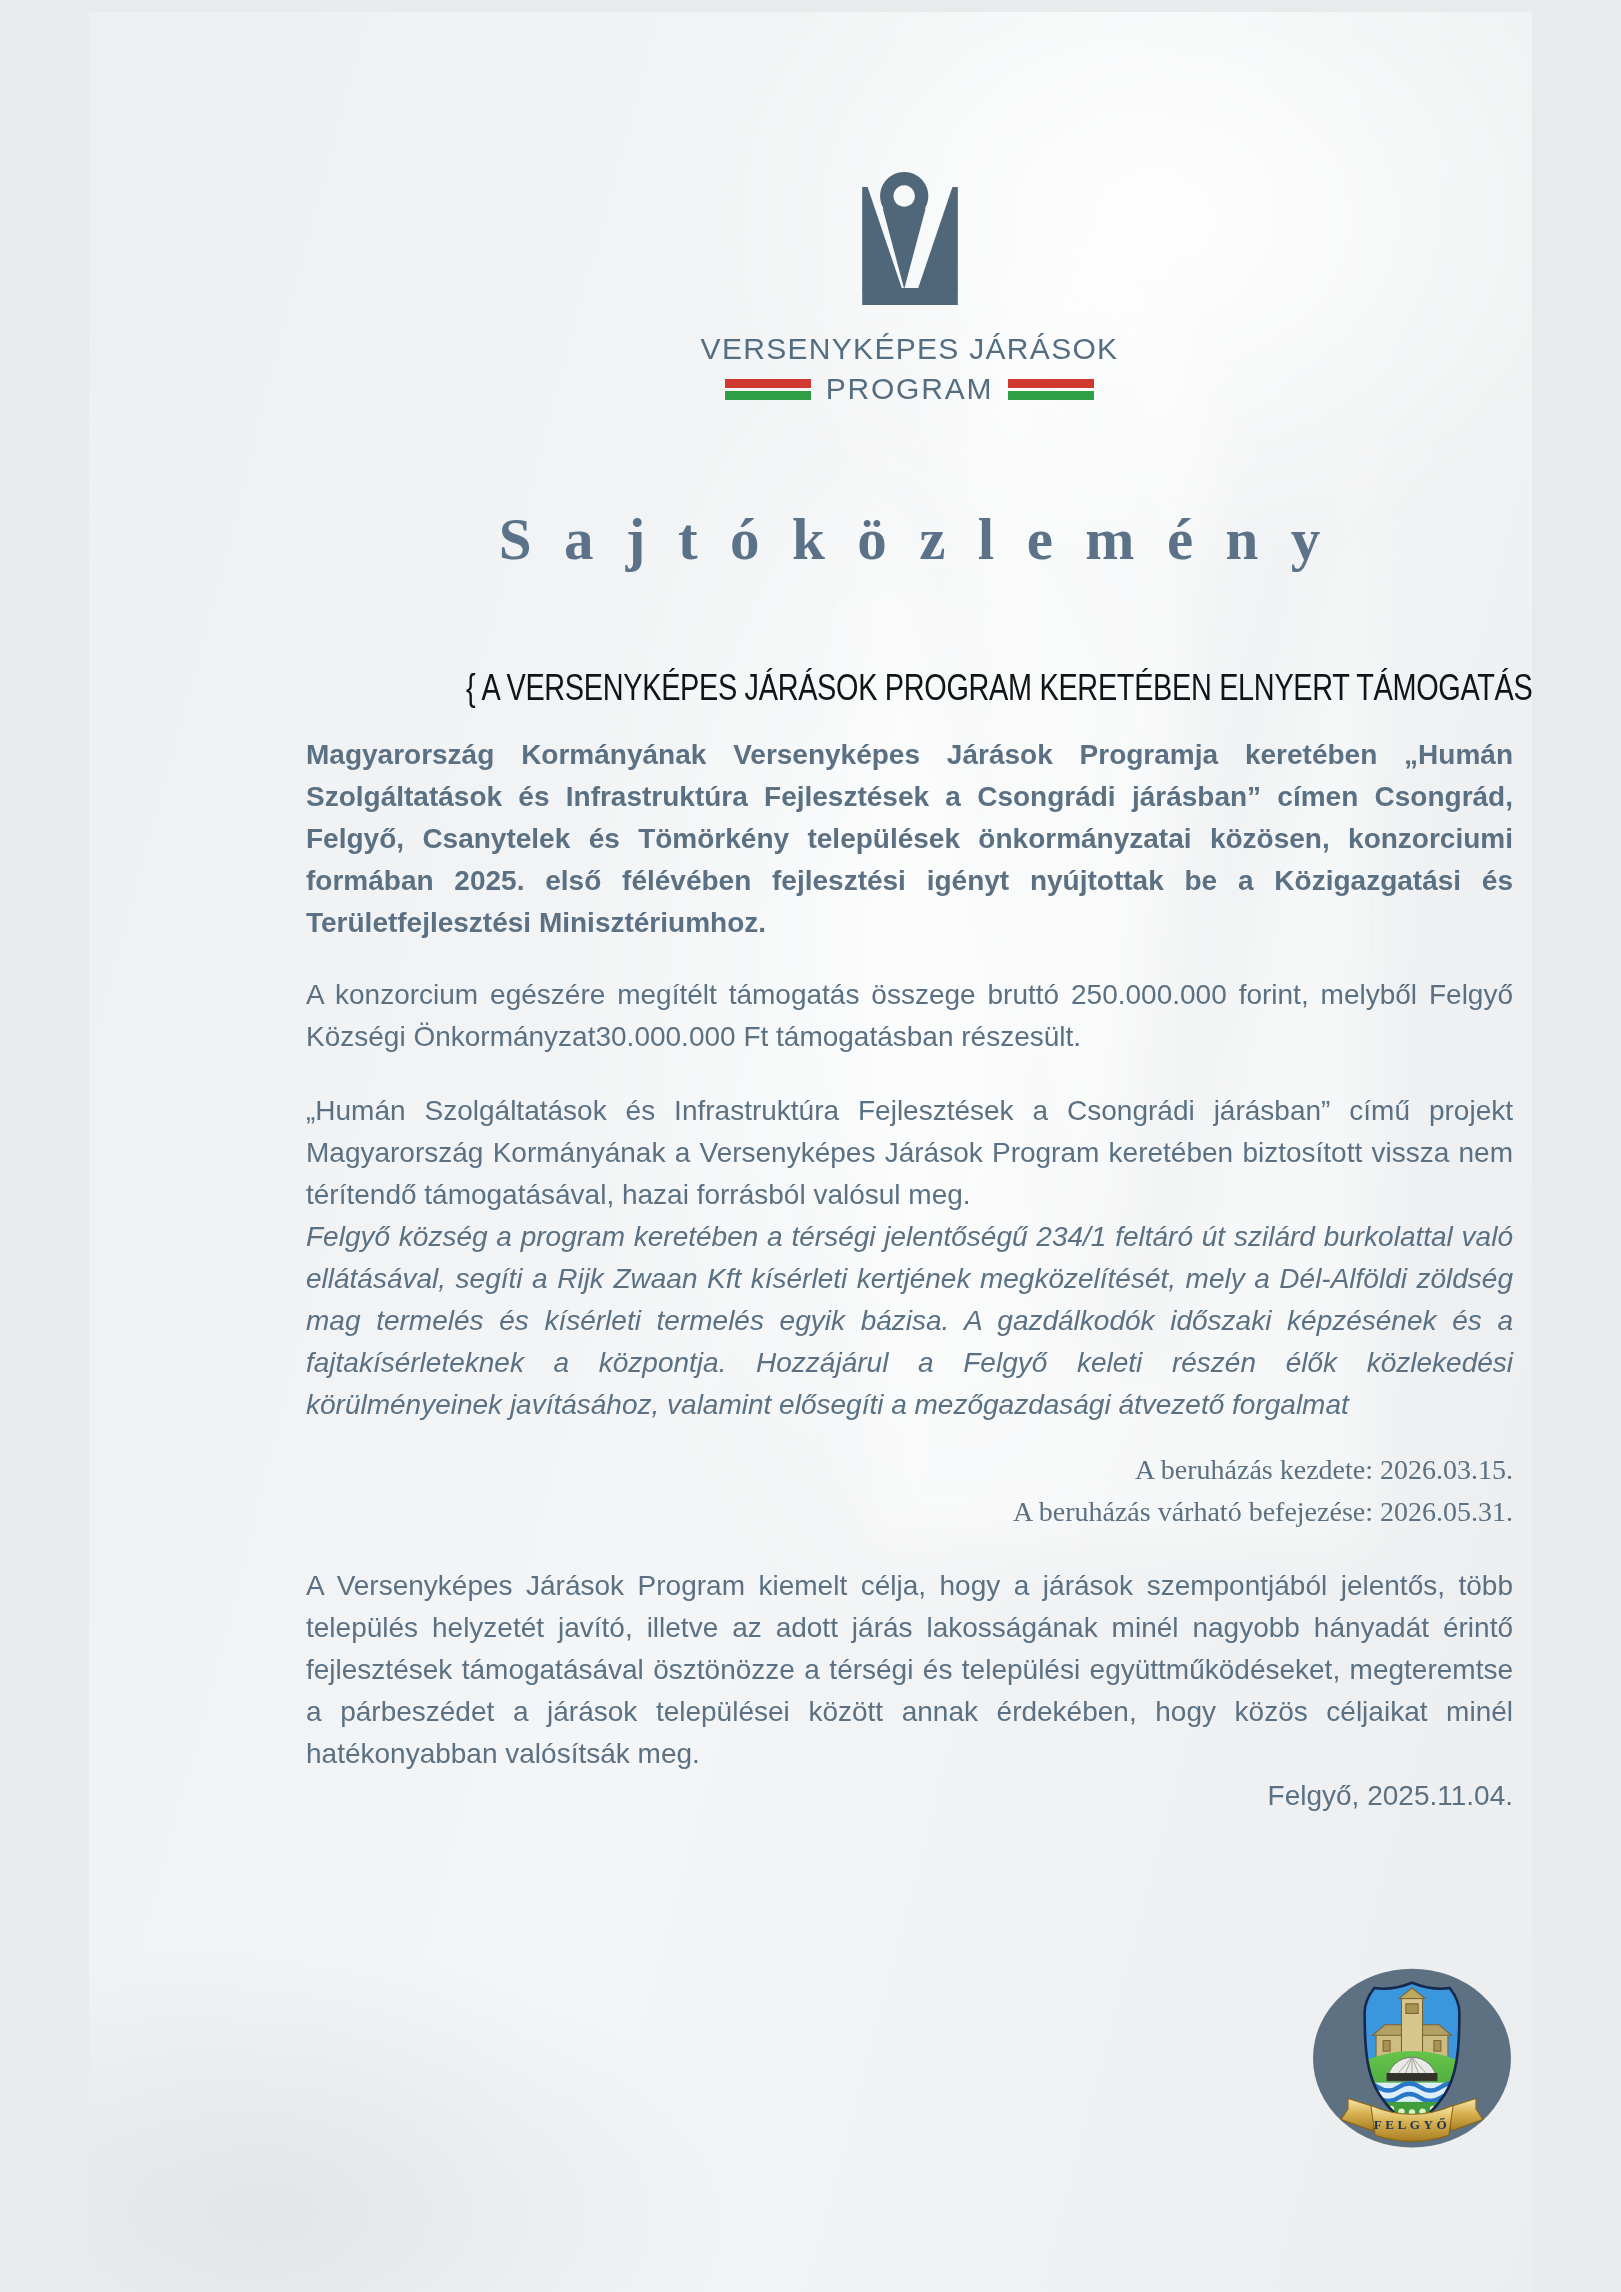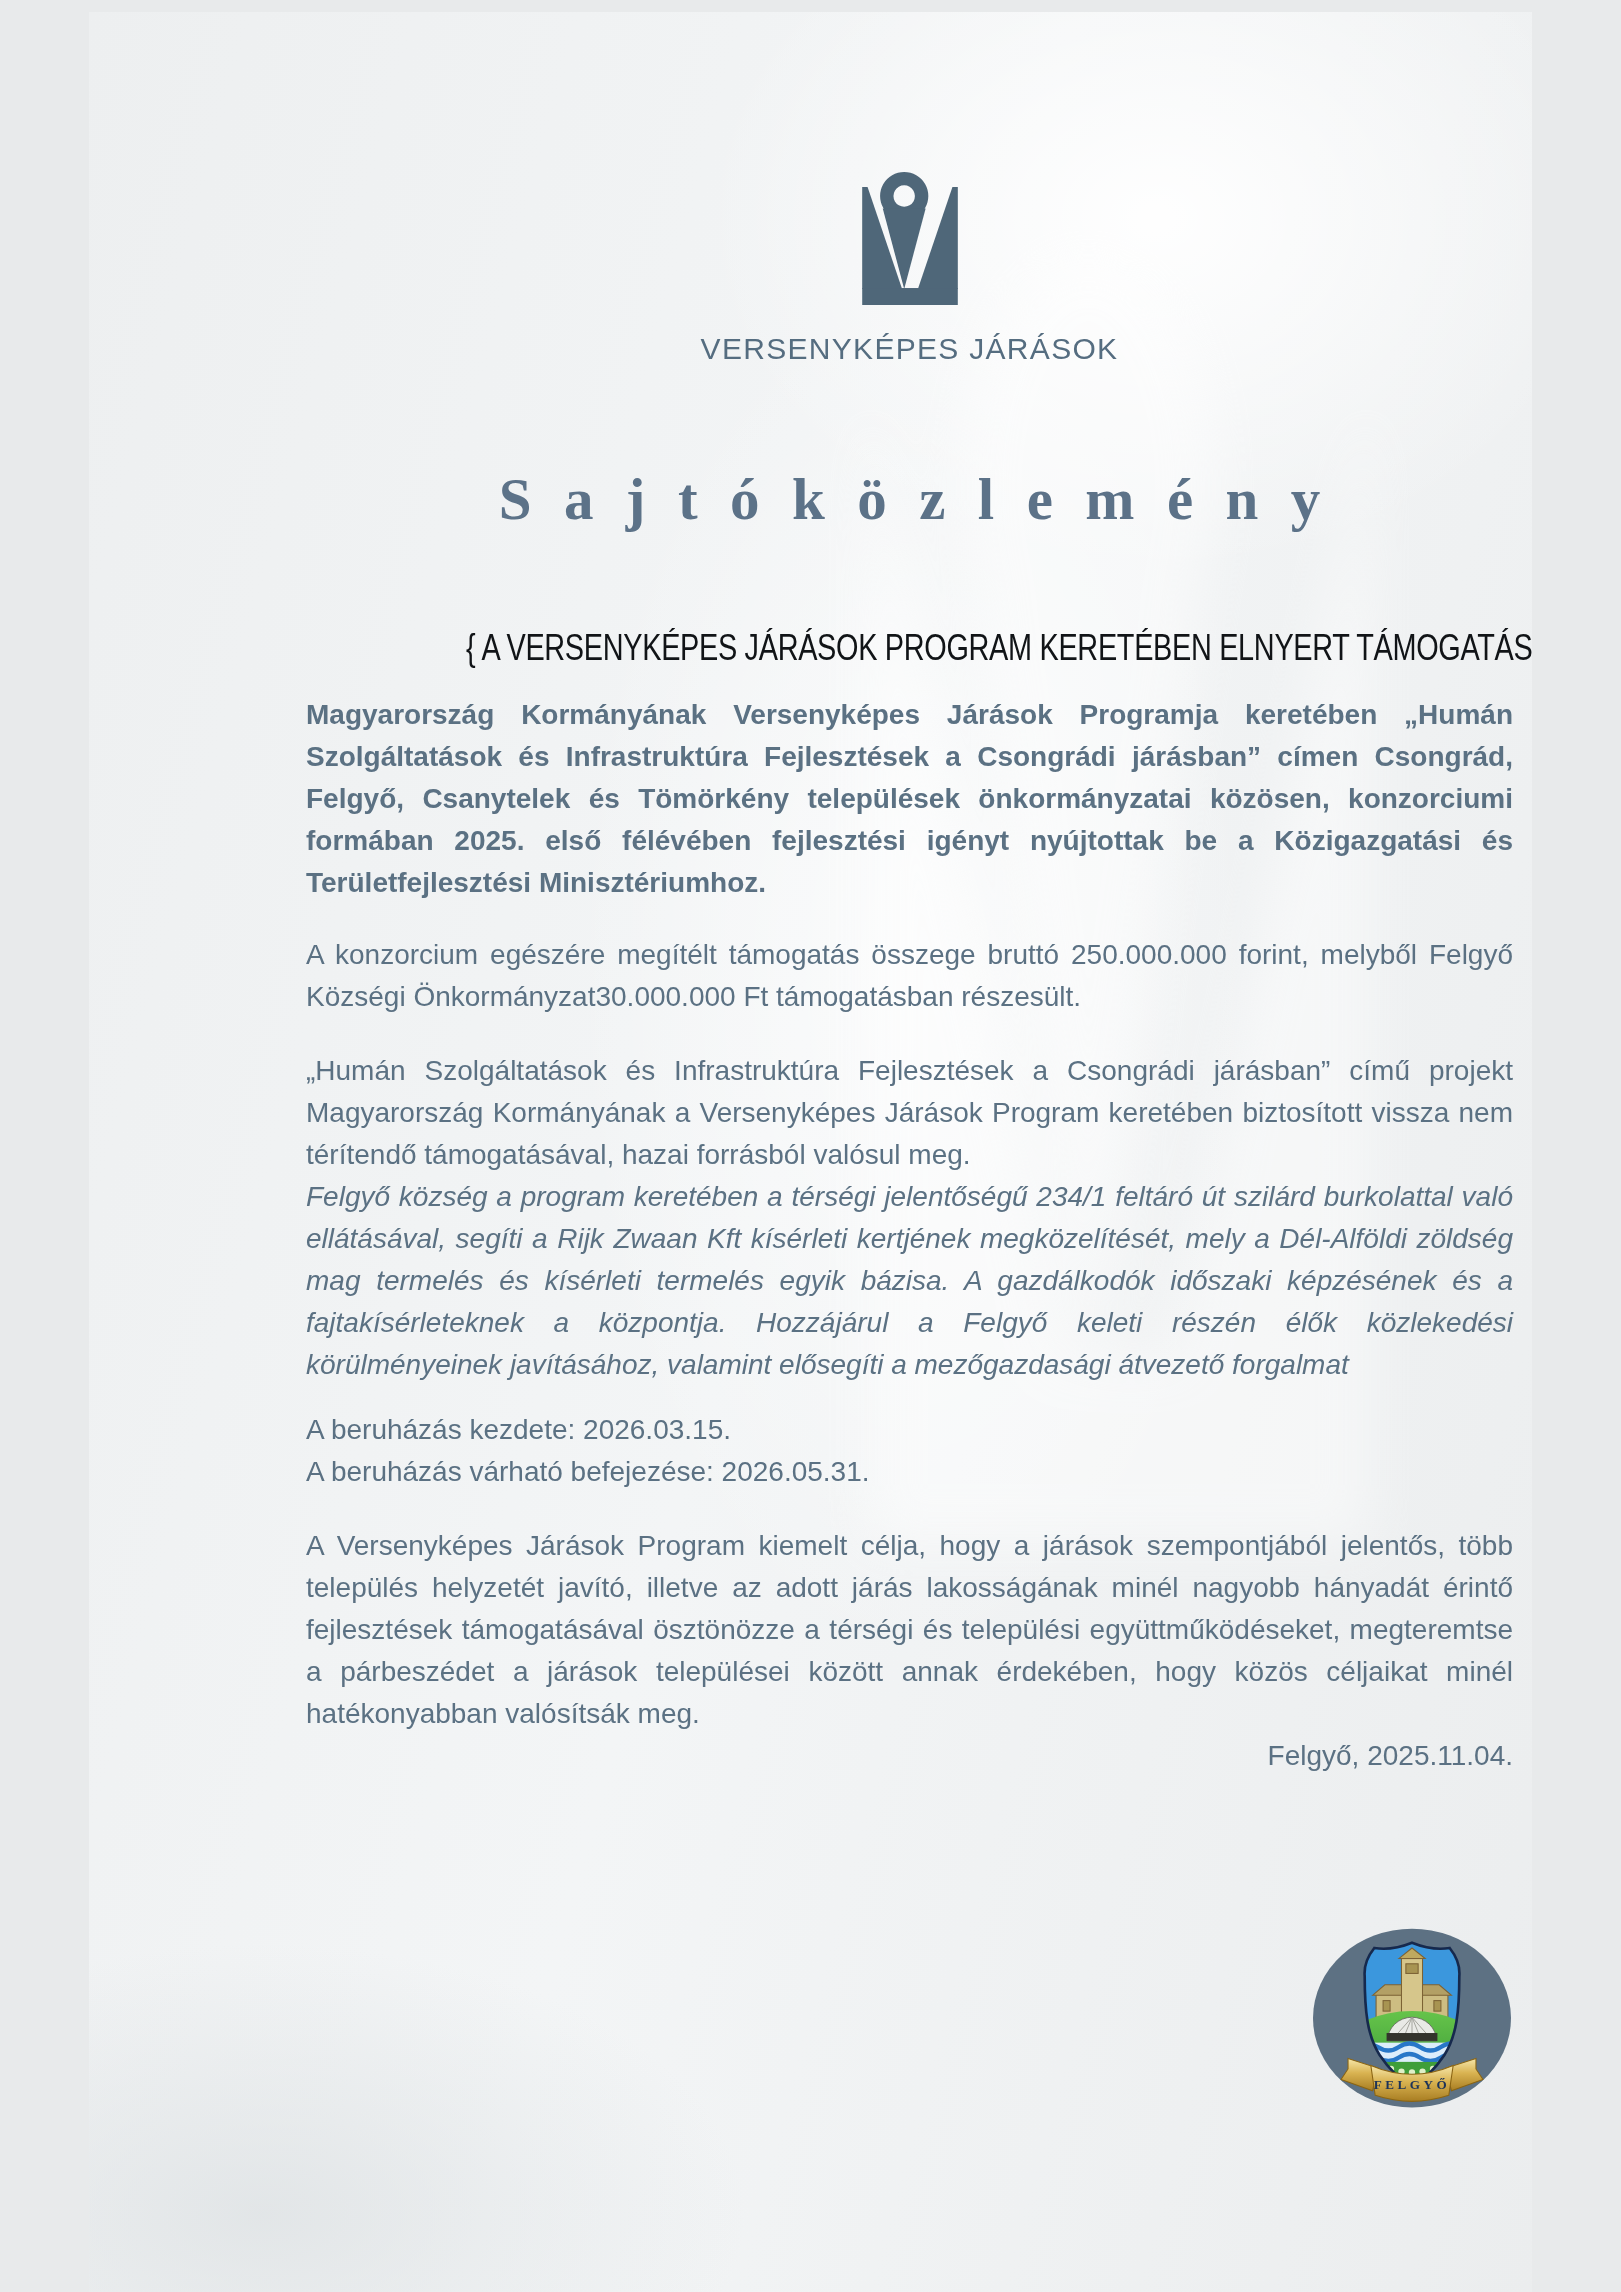--- a/index.html
+++ b/index.html
@@ -69,21 +69,21 @@
   
   .body-text p {
     font-size:28px; line-height:42px;
     color:#5b7183;
     text-align:justify;
   }
   p.lead      { margin-top:25px; font-weight:700; }
   p.funding   { margin-top:29.6px; }
   p.project-1 { margin-top:32px; }
   p.project-2 { margin-top:0;font-style:italic; }
-  p.date-line { margin-top:0; text-align:left; }
+  p.date-line { margin-top:0; text-align:right;font-family:Liberation Serif, serif; }
   p.date-first{ margin-top:23px; }
   p.closing   { margin-top:32px; }
   p.signature { margin-top:0; text-align:right; }
 
   
   .crest-wrap { margin-top:150px; text-align:right; }
 </style>
 </head>
 <body>
 
@@ -105,20 +105,33 @@
       <svg class="logo-mark" width="96" height="134" viewBox="0 0 107 150">
         <g fill="#4f6779">
           <polygon points="0,18 6,18 44,130 44,132 0,132"></polygon>
           <polygon points="107,18 101,18 63,130 63,132 107,132"></polygon>
           <rect x="0" y="131" width="107" height="19"></rect>
           <path fill-rule="evenodd" d="M47,1 a27,27 0 1 0 0.02,0 Z M47,16 a12,12 0 1 1 -0.02,0 Z"></path>
           <polygon points="23,42 71,42 47,132"></polygon>
         </g>
       </svg>
       <div class="logo-title">VERSENYKÉPES JÁRÁSOK</div>
+      <div class="logo-subrow">
+        <div class="flag-bars">
+          <div class="flag-bar-red"></div>
+            <div class="flag-bar-gap"></div>
+            <div class="flag-bar-green"></div>
+        </div>
+        <div class="logo-subtitle">PROGRAM</div>
+        <div class="flag-bars">
+          <div class="flag-bar-red"></div>
+            <div class="flag-bar-gap"></div>
+            <div class="flag-bar-green"></div>
+        </div>
+      </div>
     </header>
 
     <h1 class="doc-title">Sajtóközlemény</h1>
 
     <div class="doc-subject">
       <span class="condensed">{ A VERSENYKÉPES JÁRÁSOK PROGRAM KERETÉBEN ELNYERT TÁMOGATÁSRÓL}</span>
     </div>
 
     <section class="body-text">
       <p class="lead">Magyarország Kormányának Versenyképes Járások Programja keretében „Humán Szolgáltatások és Infrastruktúra Fejlesztések a Csongrádi járásban” címen Csongrád, Felgyő, Csanytelek és Tömörkény települések önkormányzatai közösen, konzorciumi formában 2025. első félévében fejlesztési igényt nyújtottak be a Közigazgatási és Területfejlesztési Minisztériumhoz.</p>

